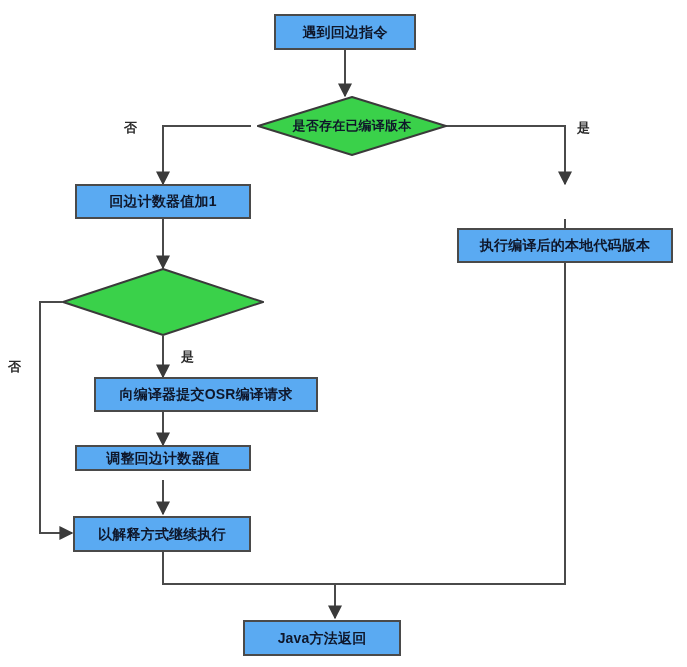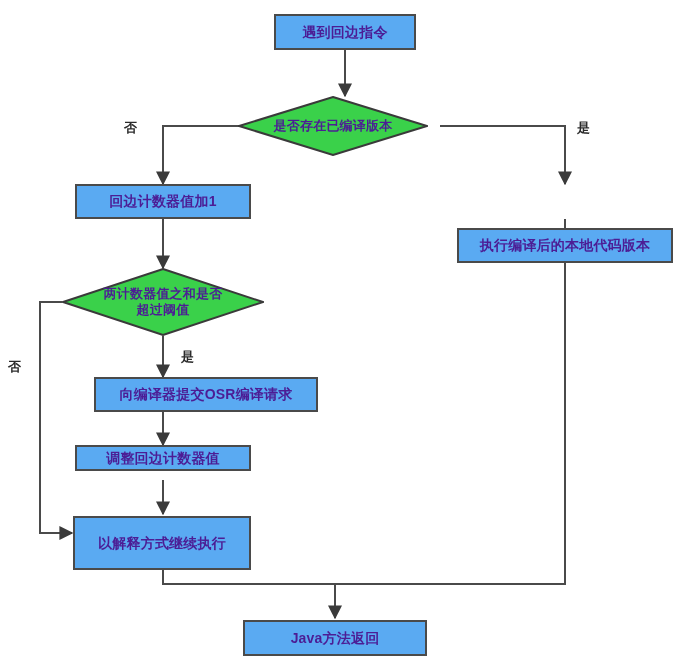--- a/index.html
+++ b/index.html
@@ -24,21 +24,21 @@
     width: 687px;
     height: 667px;
   }
   .node {
     position: absolute;
     box-sizing: border-box;
     display: flex;
     align-items: center;
     justify-content: center;
     text-align: center;
-    color: #4c1d95;
+    color: #0f172a;
     font-weight: bold;
     letter-spacing: 0.2px;
     z-index: 3;
   }
   .proc {
     border: 2px solid #4a4a4a;
     background: #5aaaf2;
     font-size: 14px;
     line-height: 1.15;
   }
@@ -102,21 +102,21 @@
       <path d="M 163 552 L 163 584 L 335 584 L 335 618" marker-end="url(#arrow)"></path>
 
       <path d="M 565 219 L 565 584 L 335 584"></path>
     </g>
   </svg>
 
   <div class="node proc" style="left:274px; top:14px; width:142px; height:36px;">
     <span>遇到回边指令</span>
   </div>
 
-  <div class="node decision" style="left:238px; top:96px; width:190px; height:60px;align-items:center;">
+  <div class="node decision" style="left:257px; top:96px; width:190px; height:60px;align-items:center;">
     <svg viewBox="0 0 190 60" preserveAspectRatio="none">
       <polygon points="95,1 189,30 95,59 1,30" fill="#3ad14a" stroke="#3a3a3a" stroke-width="2"></polygon>
     </svg>
     <span class="dlabel">是否存在已编译版本</span>
   </div>
 
   <div class="edge-label" style="left:124px; top:119px;"><span>否</span></div>
 
   <div class="edge-label" style="left:577px; top:119px;"><span>是</span></div>
 
@@ -125,39 +125,35 @@
   </div>
 
   <div class="node proc" style="left:457px; top:184px; width:216px; height:35px;margin-top:44px;">
     <span>执行编译后的本地代码版本</span>
   </div>
 
   <div class="node decision" style="left:62px; top:268px; width:202px; height:68px;">
     <svg viewBox="0 0 202 68" preserveAspectRatio="none">
       <polygon points="101,1 201,34 101,67 1,34" fill="#3ad14a" stroke="#3a3a3a" stroke-width="2"></polygon>
     </svg>
-    <span class="dlabel">
-      <span>两计数器值之和是否</span><br>
-      <span>超过阈值</span>
-    </span>
   </div>
 
   <div class="edge-label" style="left:181px; top:348px;"><span>是</span></div>
 
   <div class="edge-label" style="left:8px; top:358px;"><span>否</span></div>
 
   <div class="node proc" style="left:51px; top:377px; width:224px; height:35px;margin-left:43px;">
     <span>向编译器提交OSR编译请求</span>
   </div>
 
   <div class="node proc" style="left:75px; top:445px; width:176px; height:26px;">
     <span>调整回边计数器值</span>
   </div>
 
-  <div class="node proc" style="left:73px; top:516px; width:178px; height:54px;">
+  <div class="node proc" style="left:73px; top:516px; width:178px; height:36px;">
     <span>以解释方式继续执行</span>
   </div>
 
-  <div class="node proc" style="left:243px; top:620px; width:184px; height:36px;">
+  <div class="node proc" style="left:243px; top:620px; width:158px; height:36px;">
     <span>Java方法返回</span>
   </div>
 
 </div>
 
 </body></html>

